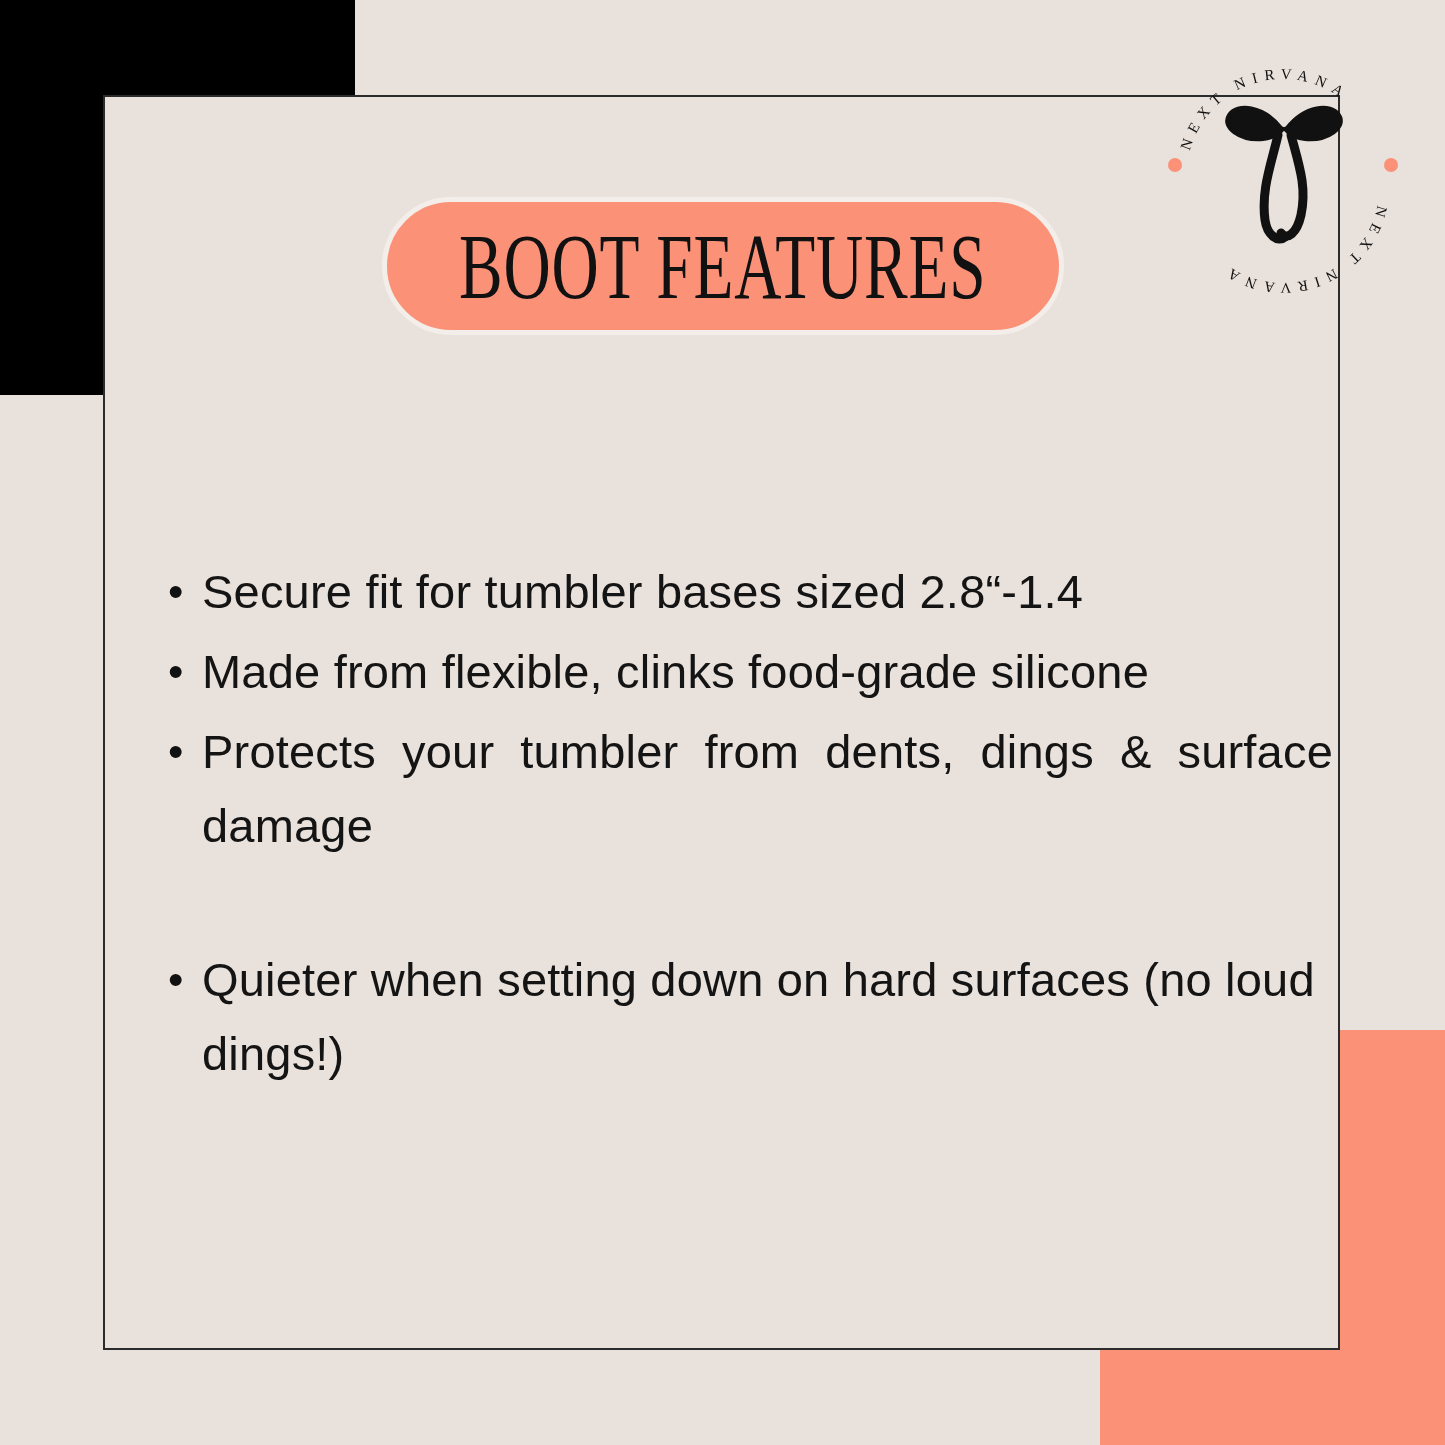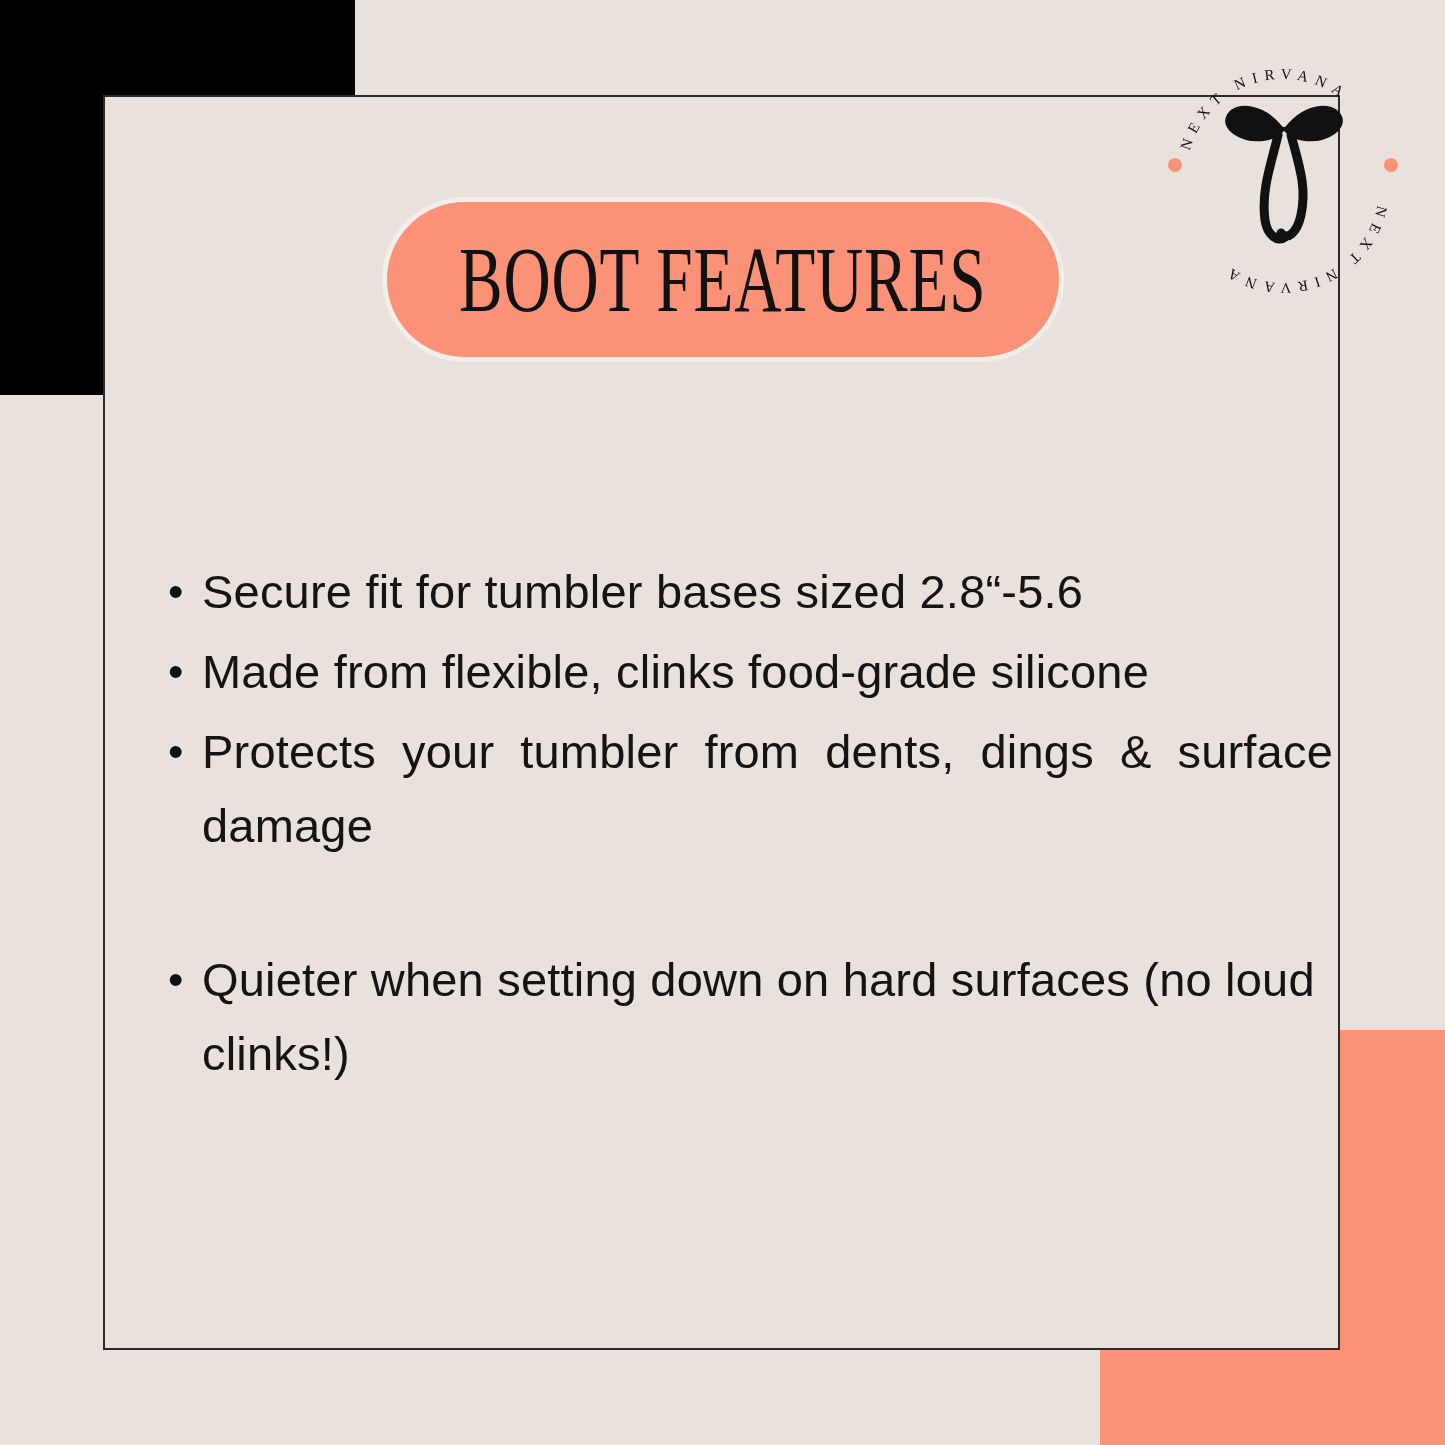--- a/index.html
+++ b/index.html
@@ -58,21 +58,21 @@
     background: #e9e1db;
     box-sizing: border-box;
   }
 
   
   .title-pill {
     position: absolute;
     left: 382px;
     top: 197px;
     width: 682px;
-    height: 165px;
+    height: 138px;
     background: #fb9278;
     border-radius: 84px;
     border: 5px solid #f3eeea;
     box-sizing: border-box;
     display: flex;
     align-items: center;
     justify-content: center;
   }
   .title-text {
     font-family: "Liberation Serif", serif;
@@ -147,36 +147,36 @@
   <div class="card-frame"></div>
 
   <div class="title-pill">
     <div class="title-text">BOOT FEATURES</div>
   </div>
 
   <div class="features">
 
     <div class="feature-item">
       <span class="bullet">•</span>
-      <span class="feature-text">Secure fit for tumbler bases sized 2.8“‑5.6</span>
+      <span class="feature-text">Secure fit for tumbler bases sized 2.8“‑1.4</span>
     </div>
 
     <div class="feature-item">
       <span class="bullet">•</span>
       <span class="feature-text">Made from flexible, clinks food-grade silicone</span>
     </div>
 
     <div class="feature-item">
       <span class="bullet">•</span>
       <span class="feature-text justify">Protects your tumbler from dents, dings &amp; surface damage</span>
     </div>
 
     <div class="feature-item">
       <span class="bullet">•</span>
-      <span class="feature-text">Quieter when setting down on hard surfaces (no loud clinks!)</span>
+      <span class="feature-text">Quieter when setting down on hard surfaces (no loud dings!)</span>
     </div>
 
   </div>
 
   <div class="logo">
     <svg width="265" height="290" viewBox="0 0 265 290" xmlns="http://www.w3.org/2000/svg">
       <defs>
         <path id="arcTop" d="M 42,160 A 96,96 0 0 1 234,160"></path>
         <path id="arcBottom" d="M 234,172 A 96,96 0 0 1 42,172"></path>
       </defs>

